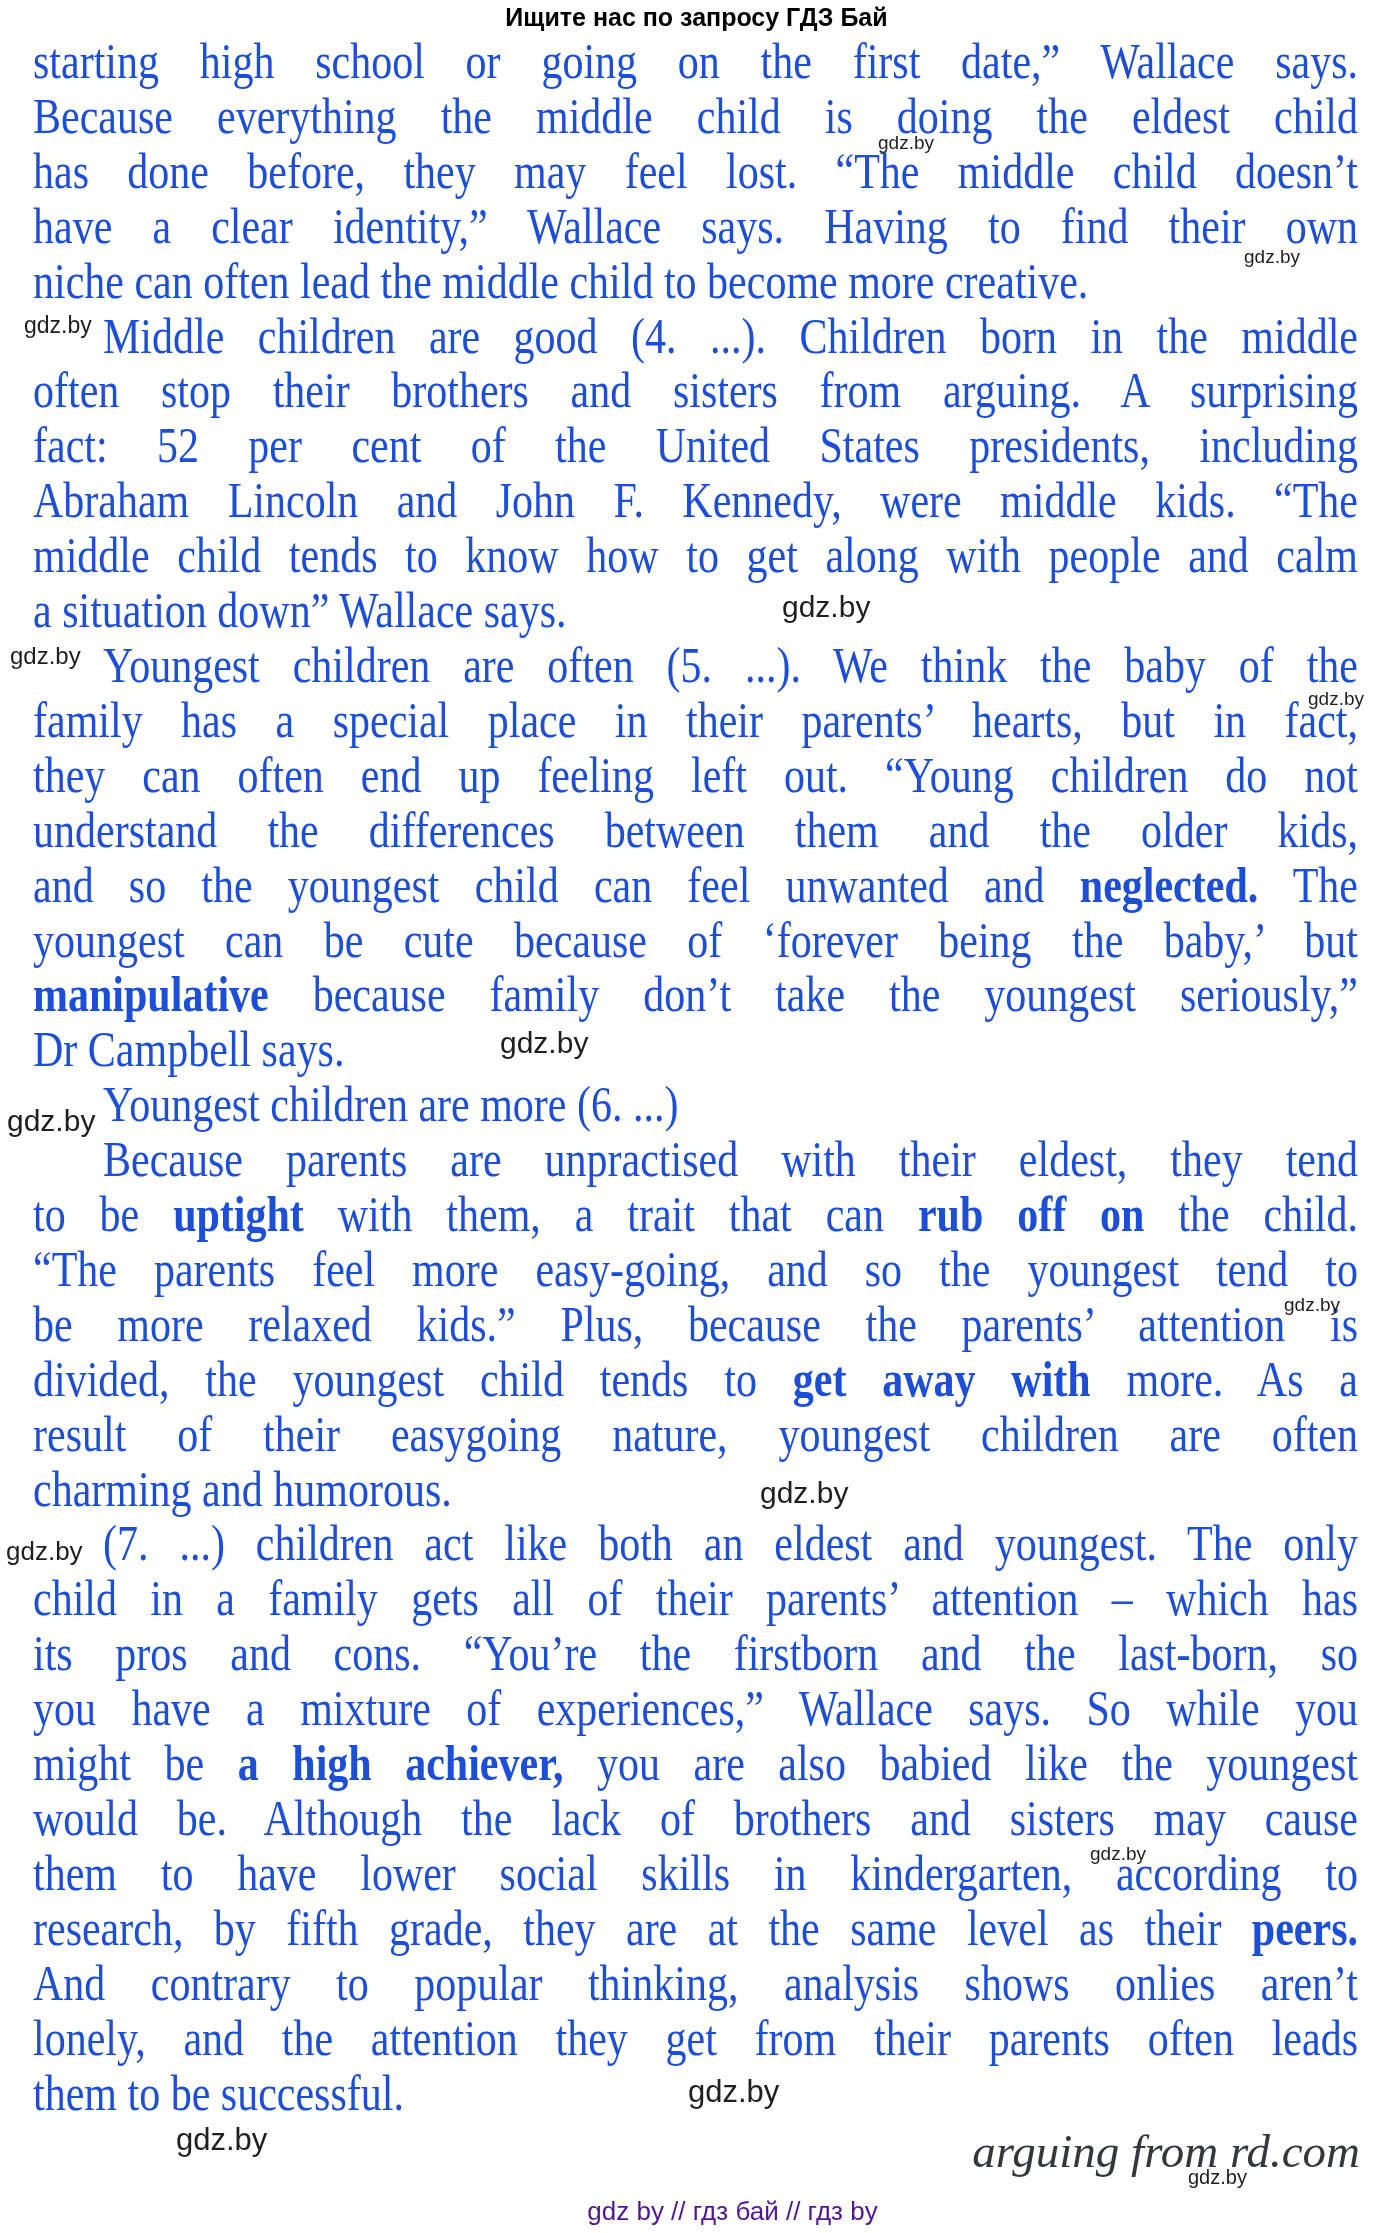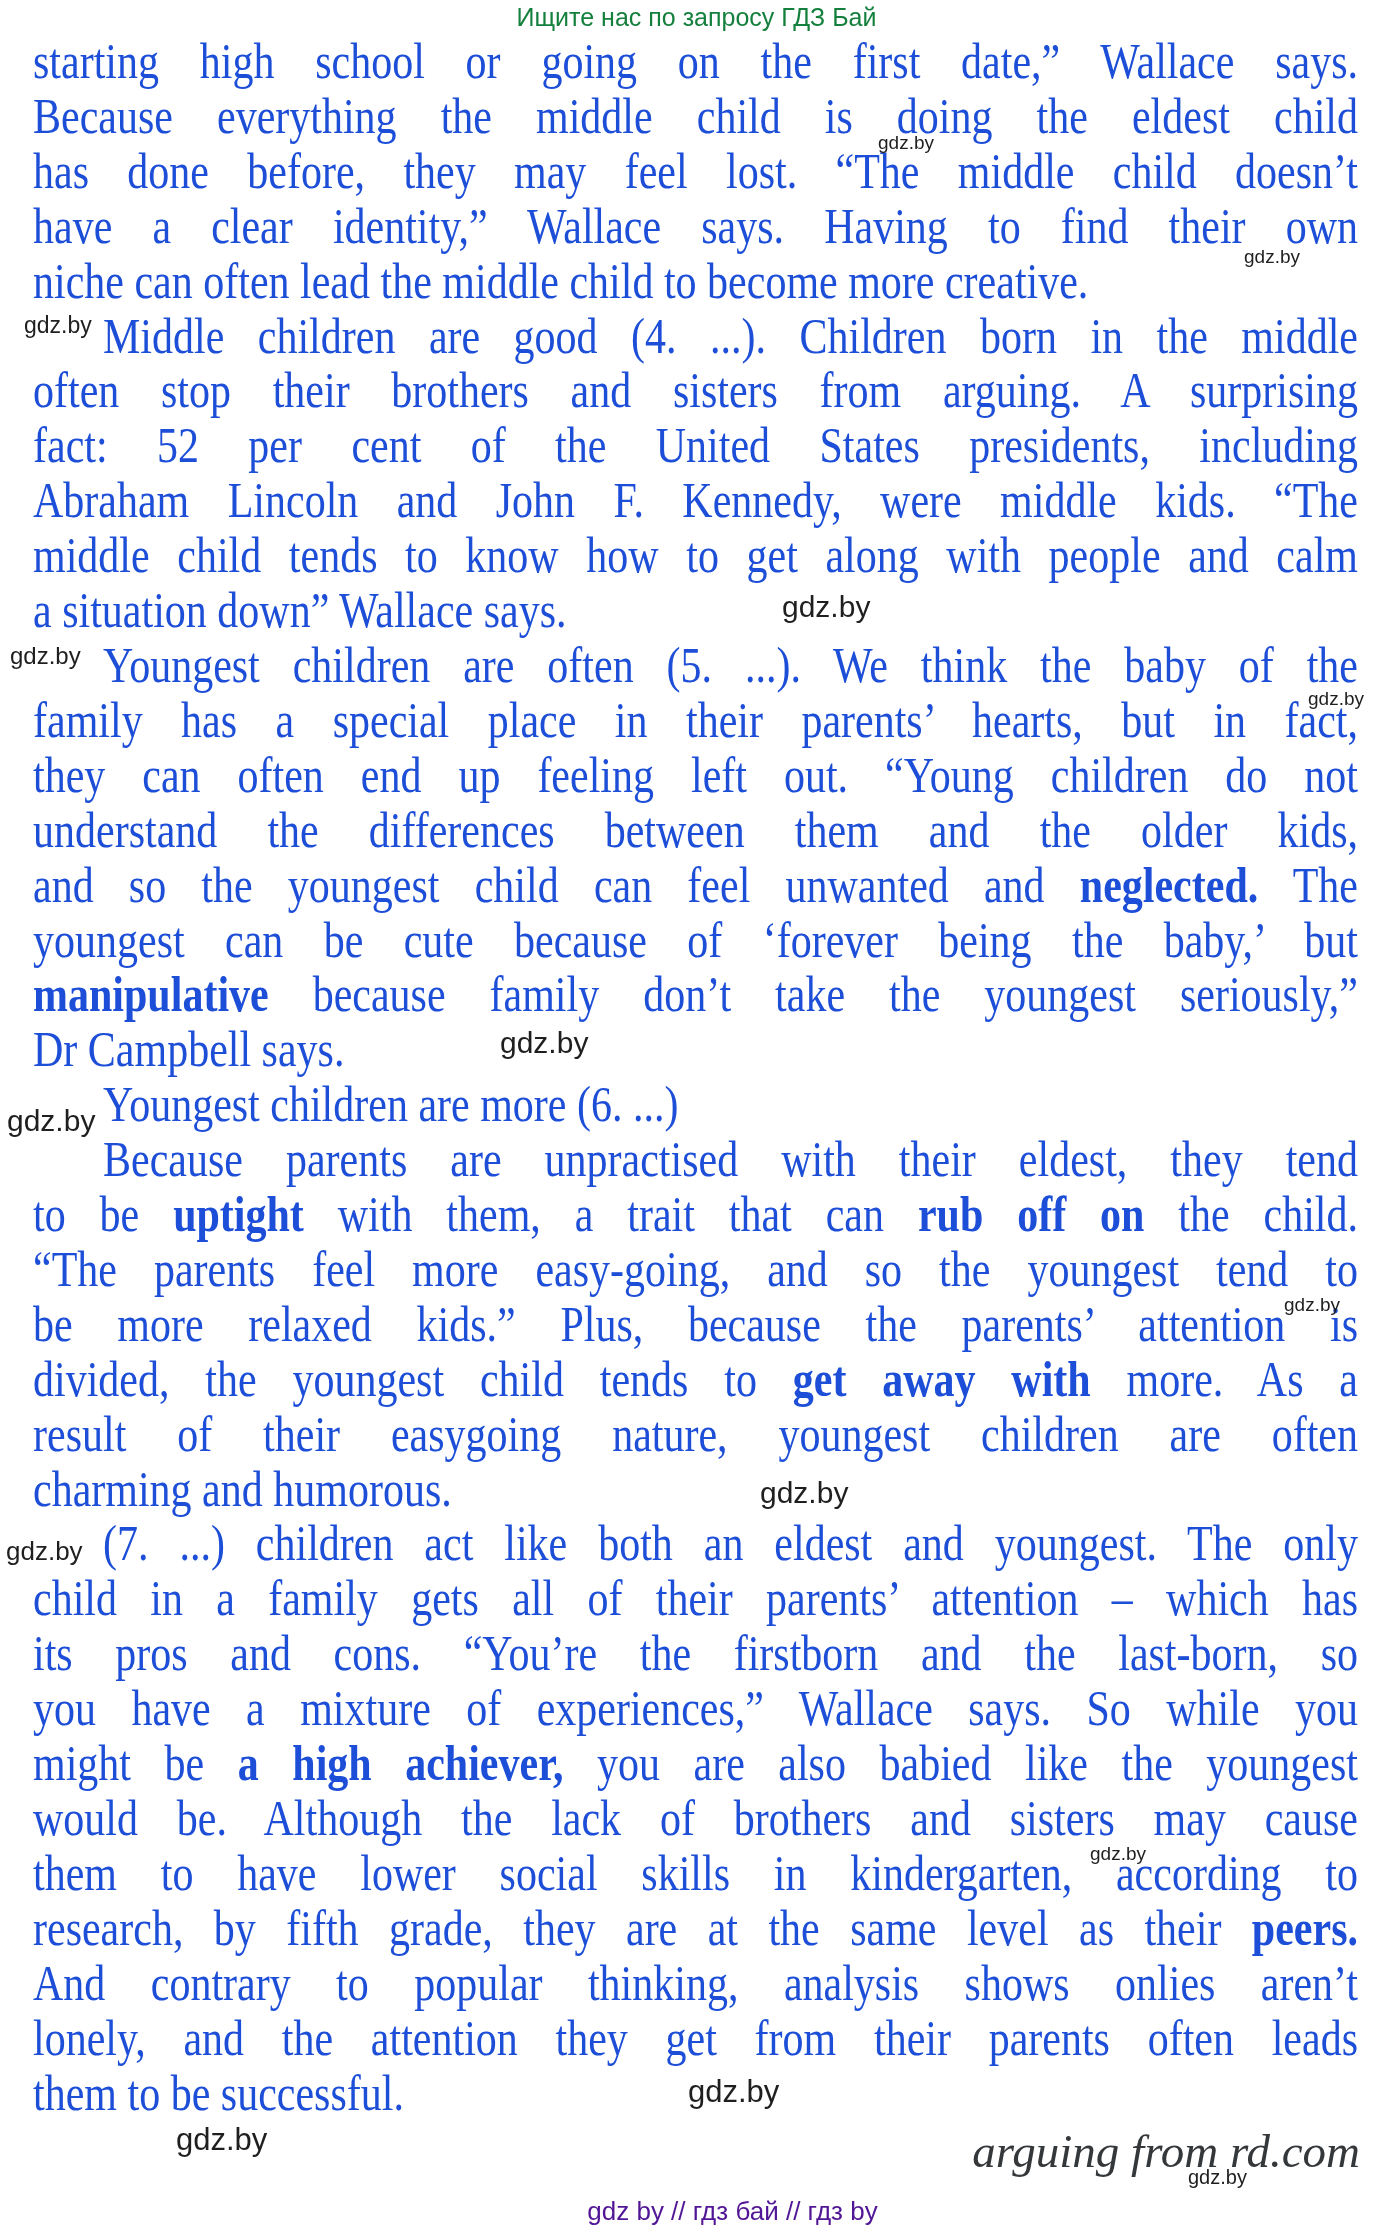--- a/index.html
+++ b/index.html
@@ -47,21 +47,21 @@
     position: absolute; top: 2196px; left: 0; width: 100%;
     text-align: center;
     font-family: "Liberation Sans", sans-serif;
     font-size: 26px;
     color: #511695;
   }
 </style>
 </head>
 <body>
 
-<div class="promo-header" style="color: #15803d;">Ищите нас по запросу ГДЗ Бай</div>
+<div class="promo-header" style="color: #000000; font-weight: bold;">Ищите нас по запросу ГДЗ Бай</div>
 
 <div class="article" style="color: #1d4ed8;">
     <div class="line"><span>starting high school or going on the first date,” Wallace says.</span></div>
     <div class="line"><span>Because everything the middle child is doing the eldest child</span></div>
     <div class="line"><span>has done before, they may feel lost. “The middle child doesn’t</span></div>
     <div class="line"><span>have a clear identity,” Wallace says. Having to find their own</span></div>
     <div class="line last"><span>niche can often lead the middle child to become more creative.</span></div>
     <div class="line indent"><span>Middle children are good (4. ...). Children born in the middle</span></div>
     <div class="line"><span>often stop their brothers and sisters from arguing. A surprising</span></div>
     <div class="line"><span>fact: 52 per cent of the United States presidents, including</span></div>

